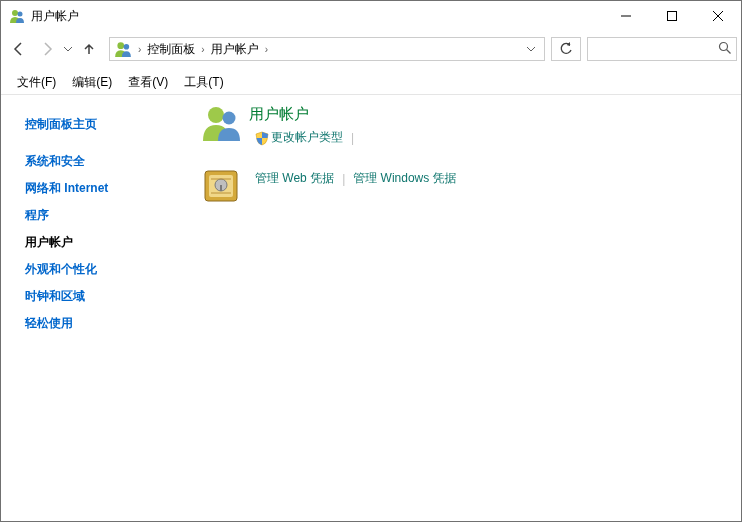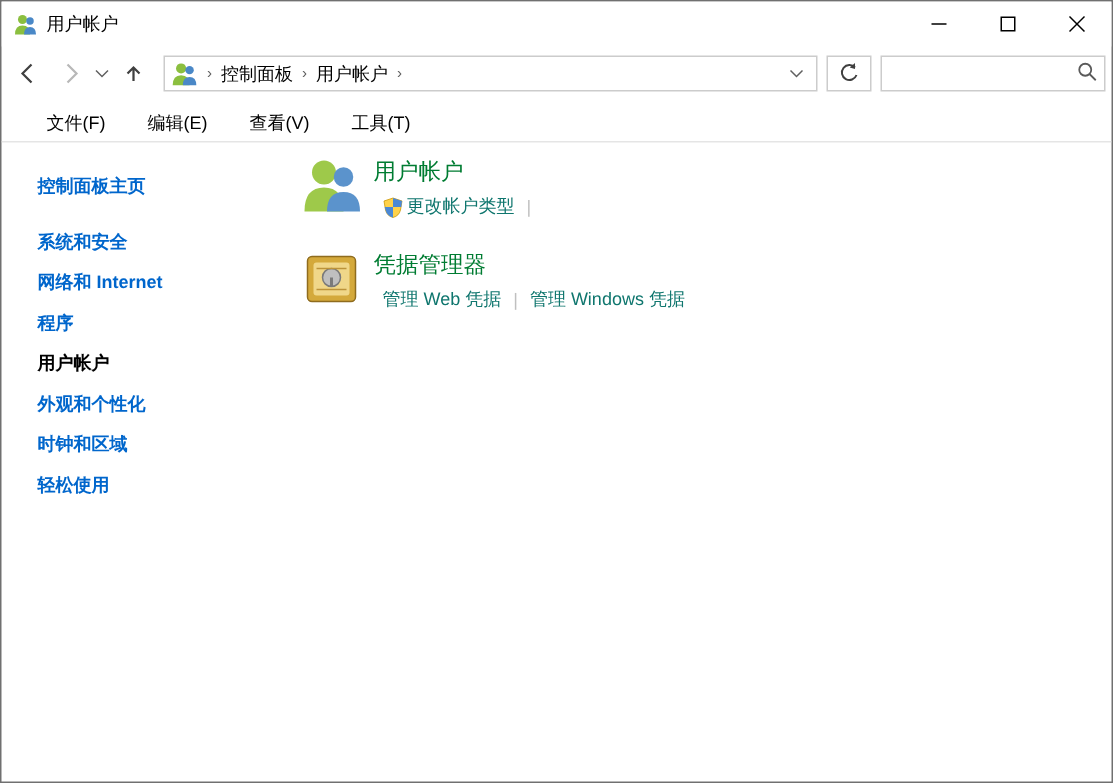--- a/index.html
+++ b/index.html
@@ -79,22 +79,22 @@
     display:flex; align-items:center;
     padding: 0 4px;
     color:#7a7a7a;
   }
   .searchbox .search-icon { margin-left:auto; color:#5a5a5a; }
   
   .menubar {
     height: 24px;
     display: flex;
     align-items: center;
-    padding: 0 22px;
-    gap: 12px;
+    padding: 0 8px;
+    gap: 0;
     border-bottom: 1px solid #e5e5e5;
     margin-top: 4px;
   }
   .menubar .menu-item { padding: 2px 8px; font-size: 12px; }
   
   .content {
     display: flex;
     height: calc(522px - 30px - 36px - 28px);
   }
   .sidebar {
@@ -298,21 +298,20 @@
         <svg viewBox="0 0 40 40" width="40" height="40">
           <rect x="4" y="6" width="32" height="30" rx="3" fill="#d4a93b" stroke="#8f6c1e" stroke-width="1"></rect>
           <rect x="8" y="10" width="24" height="22" rx="2" fill="#f0d789"></rect>
           <circle cx="20" cy="20" r="6" fill="#bfbfbf" stroke="#7a7a7a" stroke-width="1"></circle>
           <rect x="19" y="20" width="2" height="6" fill="#7a7a7a"></rect>
           <line x1="10" y1="14" x2="30" y2="14" stroke="#bc933a" stroke-width="1"></line>
           <line x1="10" y1="28" x2="30" y2="28" stroke="#bc933a" stroke-width="1"></line>
         </svg>
       </div>
       <div class="cat-body">
-        <div class="cat-title">凭据管理器</div>
         <div class="cat-links">
           <span class="cat-link">
             <span>管理 Web 凭据</span>
           </span>
           <span class="sep">|</span>
           <span class="cat-link">
             <span>管理 Windows 凭据</span>
           </span>
         </div>
       </div>

